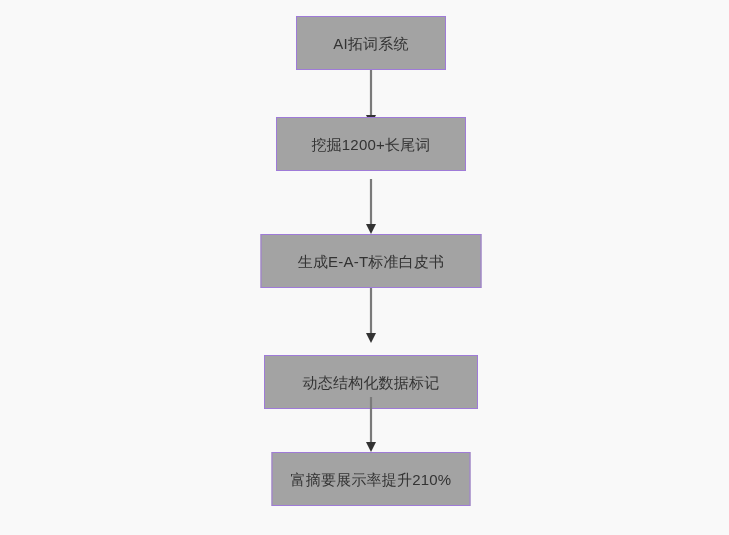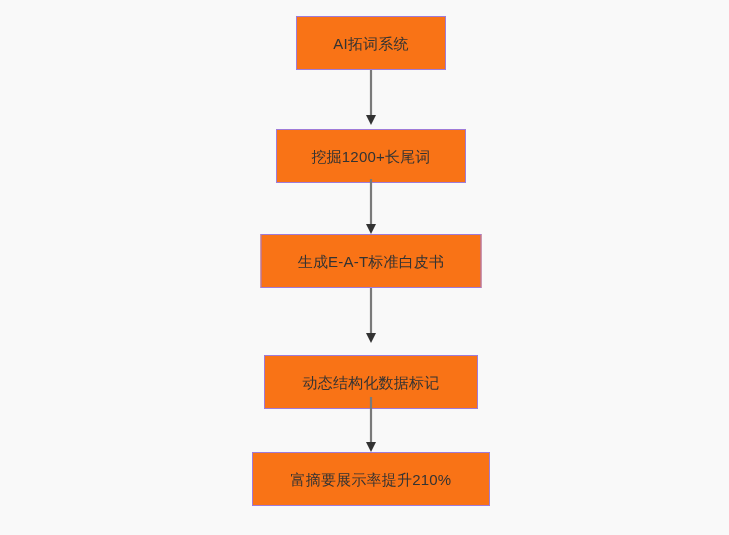--- a/index.html
+++ b/index.html
@@ -16,44 +16,44 @@
 
   #flowchart {
     position: relative;
     width: 729px;
     height: 535px;
   }
 
   .node {
     position: absolute;
     box-sizing: border-box;
-    background: #f97316;
+    background: #a3a3a3;
     border: 1.6px solid #9f7bd8;
     display: flex;
     align-items: center;
     justify-content: center;
     height: 54px;
     transform: translateX(-50%);
     left: 371px;
   }
 
   .node-label {
     font-size: 15px;
     color: #333333;
     line-height: 1;
     white-space: nowrap;
     letter-spacing: 0.2px;
   }
 
   
   .node-1 { top: 16px;  width: 150px; }
-  .node-2 { top: 129px; width: 190px; }
+  .node-2 { top: 117px; width: 190px; }
   .node-3 { top: 234px; width: 221px; }
   .node-4 { top: 355px; width: 214px; }
-  .node-5 { top: 452px; width: 238px; }
+  .node-5 { top: 452px; width: 199px; }
 
   .edge {
     position: absolute;
     left: 371px;
     transform: translateX(-50%);
     width: 14px;
     height: 55px;
     overflow: visible;
   }
 

